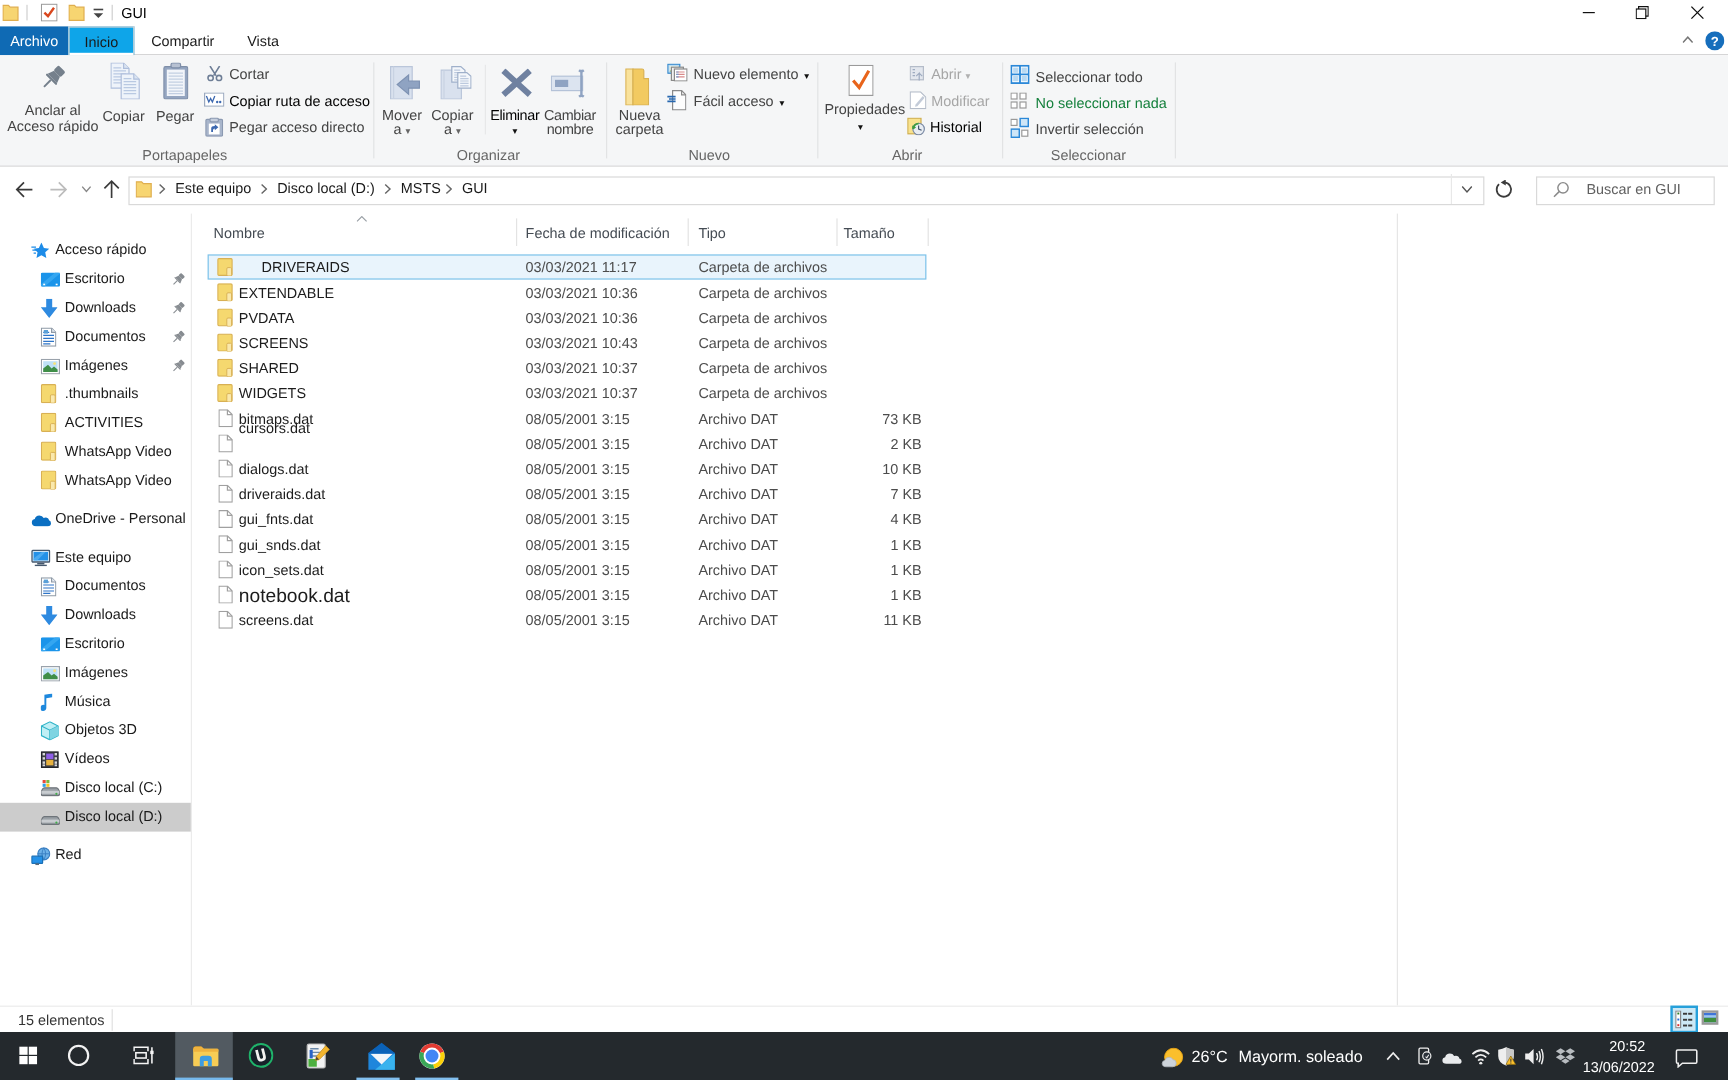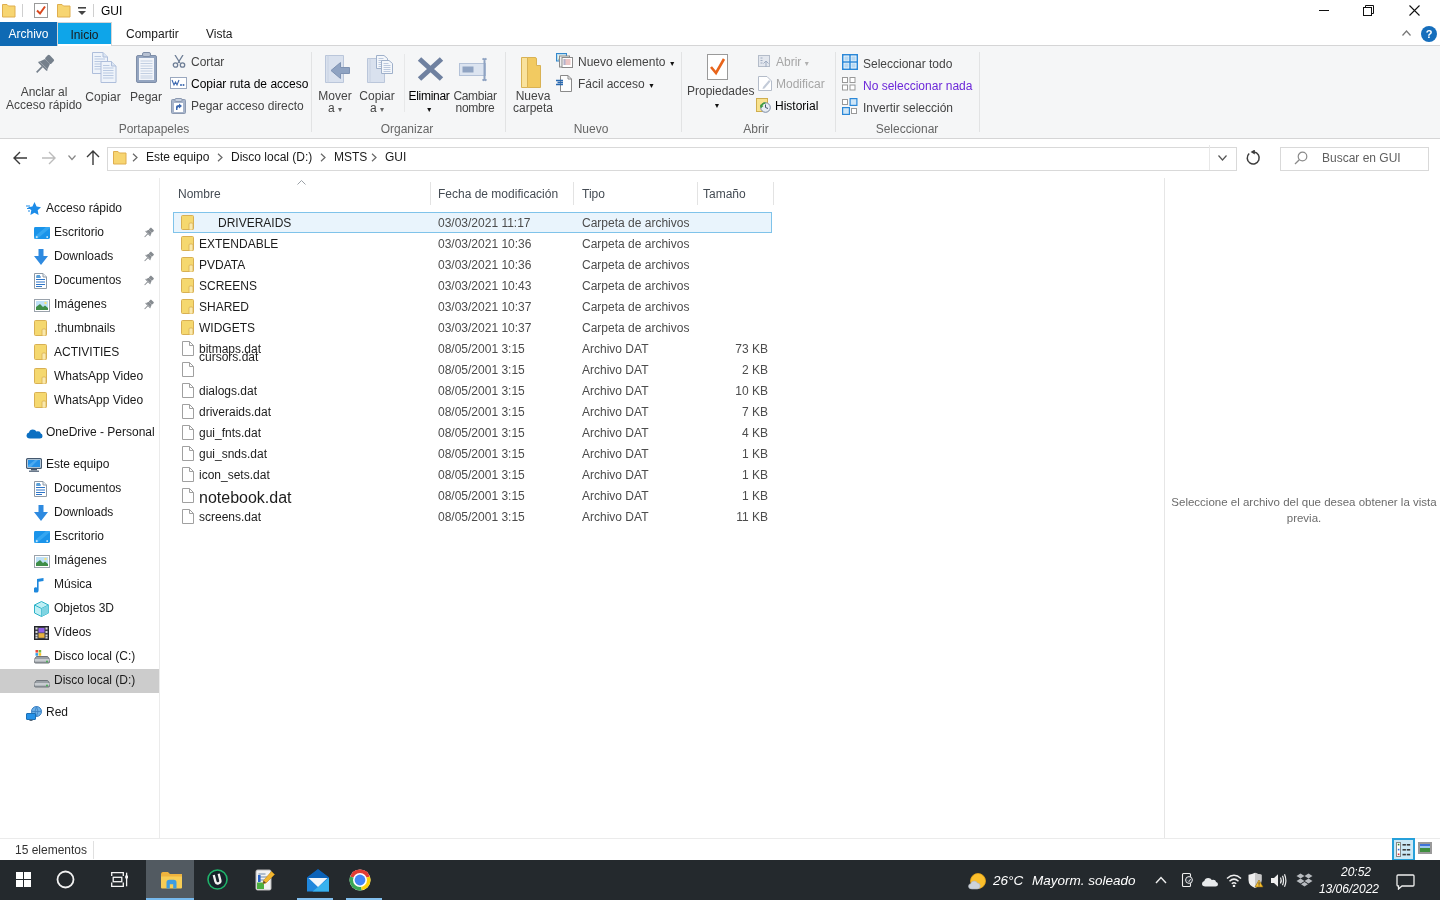--- a/index.html
+++ b/index.html
@@ -232,21 +232,21 @@
   </svg>
   <div class="abs txt" style="left:863px;top:11px;font-size:12px;color:#444;">Seleccionar todo</div>
   <svg class="abs" style="left:842px;top:31px" width="15" height="14" viewBox="0 0 15 14">
     <g fill="#fff" stroke="#999">
         <rect x="0.5" y="0.5" width="5" height="5"></rect>
         <rect x="8" y="0.5" width="5" height="5"></rect>
         <rect x="0.5" y="8" width="5" height="5"></rect>
         <rect x="8" y="8" width="5" height="5"></rect>
       </g>
   </svg>
-  <div class="abs txt" style="left:863px;top:33px;font-size:12px;color:#6d28d9;">No seleccionar nada</div>
+  <div class="abs txt" style="left:863px;top:33px;font-size:12px;color:#15803d;">No seleccionar nada</div>
   <svg class="abs" style="left:842px;top:52px" width="16" height="17" viewBox="0 0 16 17">
     <g fill="#fff" stroke="#999">
         <rect x="0.5" y="1.5" width="5" height="5"></rect>
         <rect x="9.5" y="10.5" width="5" height="5"></rect>
       </g>
     <g fill="#cfe6f7" stroke="#2b88d8" stroke-width="1.2">
         <rect x="8.1" y="0.6" width="6.8" height="6.8"></rect>
         <rect x="0.6" y="9.6" width="6.8" height="6.8"></rect>
       </g>
   </svg>
@@ -307,21 +307,20 @@
     <circle cx="8.5" cy="5.5" r="4.3" fill="none" stroke="#8a8a8a" stroke-width="1.2"></circle>
     <path d="M5.3 8.7 L1 13" stroke="#8a8a8a" stroke-width="1.3"></path>
   </svg>
   <div class="abs txt" style="left:1322px;top:12px;font-size:12px;color:#5f5f5f;">Buscar en GUI</div>
 </div>
 
 <div id="main" class="abs" style="left:0;top:178px;width:1440px;height:660px;background:#fff;">
   <div class="abs" style="left:159px;top:0;width:1px;height:660px;background:#ebebeb"></div>
   <div class="abs" style="left:1164px;top:0;width:1px;height:660px;background:#e6e6e6"></div>
 
-  <div class="abs" style="left:1167px;top:317px;width:274px;text-align:center;font-size:11.5px;color:#6b6b6b;line-height:15.5px;white-space:nowrap;">Seleccione el archivo del que desea obtener la vista<br>previa.</div>
 
   <div id="sidebar">
       <svg class="abs" style="left:26px;top:24px" width="15" height="14" viewBox="0 0 15 14">
 <path d="M8.5 0 L10.6 4.6 L15 5.2 L11.7 8.3 L12.6 13 L8.5 10.7 L4.4 13 L5.3 8.3 L2 5.2 L6.4 4.6 Z" fill="#1d8ce8"></path>
 <path d="M0 4 h4 M1 6.5 h3 M2 9 h2" stroke="#1d8ce8" stroke-width="1.1"></path>
       </svg>
 <div class="abs txt" style="left:46px;top:23px;font-size:12px;color:#1a1a1a;">Acceso rápido</div>
 <svg class="abs" style="left:34px;top:49px" width="16" height="12" viewBox="0 0 16 12">
 <rect x="0" y="0" width="16" height="12" rx="1.4" fill="#1a94ea"></rect>
 <path d="M0 10 L12 0 L16 0 L16 1 L3 12 L1.4 12 Q0 12 0 10.6 Z" fill="#3aa9f2" opacity="0.85"></path>
@@ -644,21 +643,21 @@
   </div>
   <div class="abs" style="left:1418px;top:3px;width:14px;height:12px;border:2px solid #999;background:#fff;">
     <svg width="10" height="8" viewBox="0 0 10 8" style="position:absolute;left:0;top:0">
       <rect width="10" height="8" fill="#3f74d8"></rect>
       <rect y="4" width="10" height="4" fill="#3f8e3f"></rect>
       <rect y="2" width="10" height="2" fill="#9ec7ef"></rect>
     </svg>
   </div>
 </div>
 
-<div id="taskbar" class="abs" style="left:0;top:860px;width:1440px;height:40px;background:#24292d;font-style:italic;">
+<div id="taskbar" class="abs" style="left:0;top:860px;width:1440px;height:40px;background:#24292d;">
 <div class="abs" style="left:146px;top:0;width:48px;height:40px;background:#525a61;"></div>
 <div class="abs" style="left:146px;top:37.5px;width:48px;height:2.5px;background:#76b9ed;"></div>
 <div class="abs" style="left:297px;top:37.5px;width:36px;height:2.5px;background:#82bfee;"></div>
 <div class="abs" style="left:346px;top:37.5px;width:36px;height:2.5px;background:#82bfee;"></div>
 <svg class="abs" style="left:16px;top:12px" width="15" height="15" viewBox="0 0 15 15">
 <g fill="#fff">
         <rect x="0" y="0" width="7" height="7"></rect>
         <rect x="8" y="0" width="7" height="7"></rect>
         <rect x="0" y="8" width="7" height="7"></rect>
         <rect x="8" y="8" width="7" height="7"></rect>

